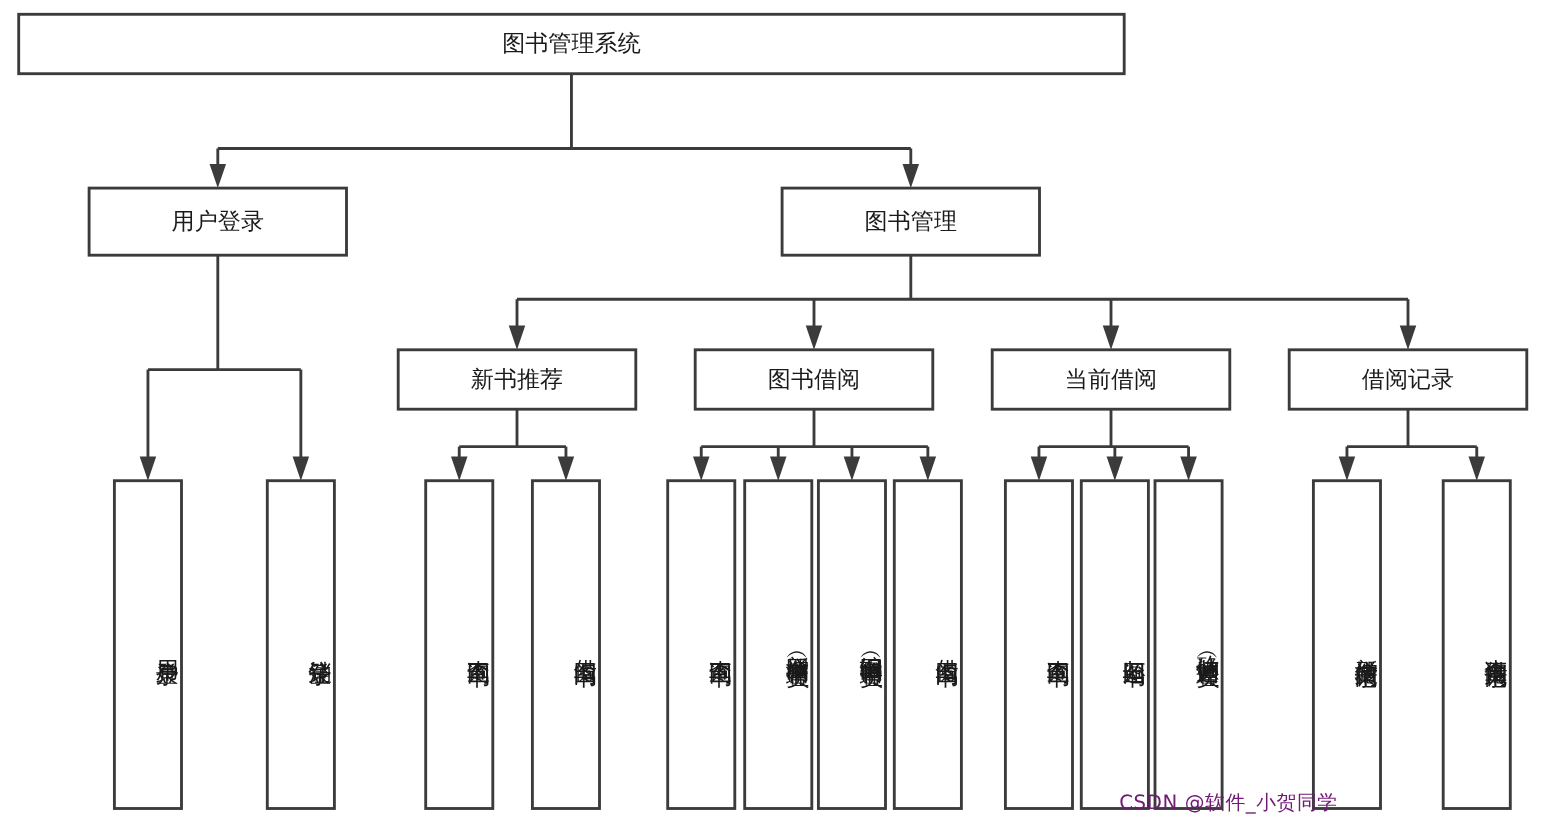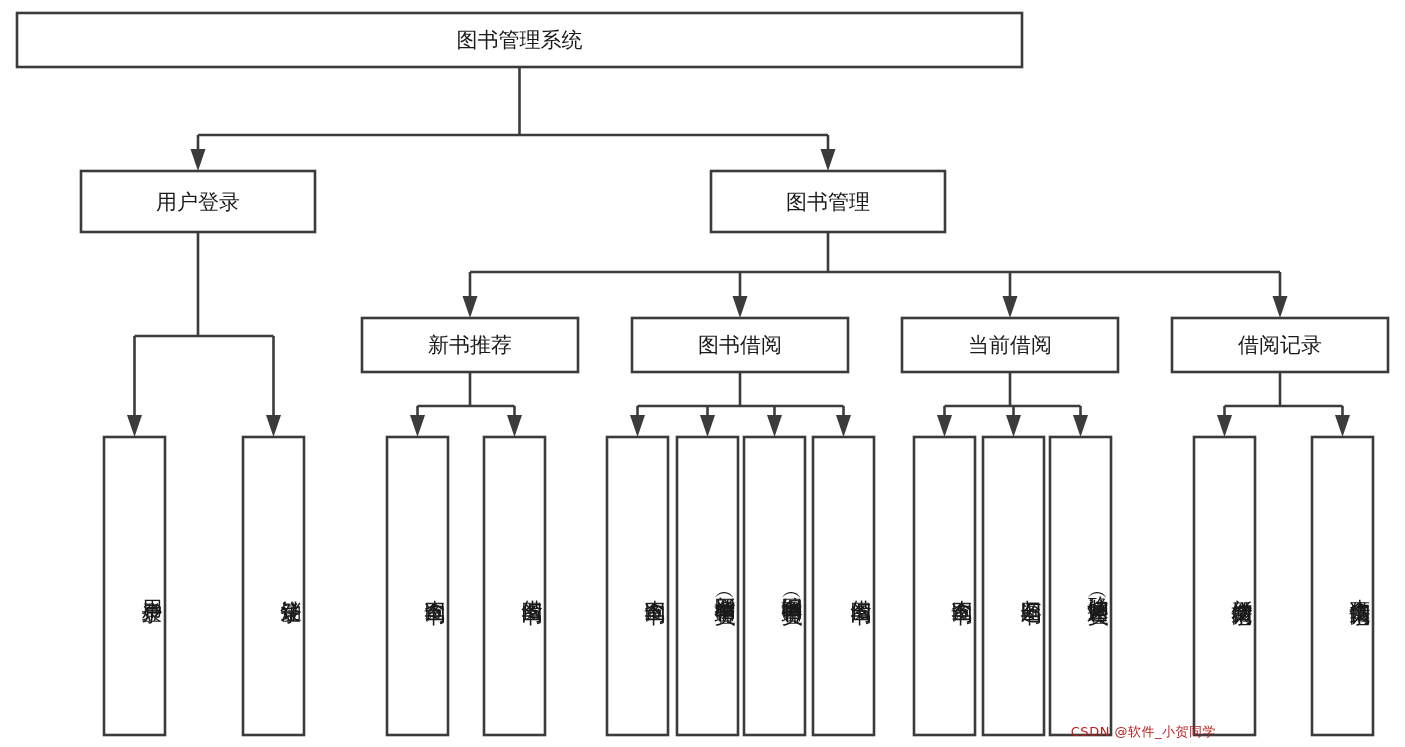--- a/index.html
+++ b/index.html
@@ -61,22 +61,22 @@
     display: flex;
     align-items: flex-start;
     justify-content: center;
     pointer-events: none;
   }
   .watermark {
     position: absolute;
     right: 12px;
     bottom: 6px;
     font-family: "DejaVu Sans", "Liberation Sans", sans-serif;
-    font-size: 13px;
-    color: #b91c1c;
+    font-size: 18px;
+    color: #701a75;
     white-space: nowrap;
     letter-spacing: 0.5px;
   }
 </style>
 </head>
 <body>
 
 <div id="diagram-root">
 
   <svg class="diagram-canvas" viewBox="0 0 1405 747">

